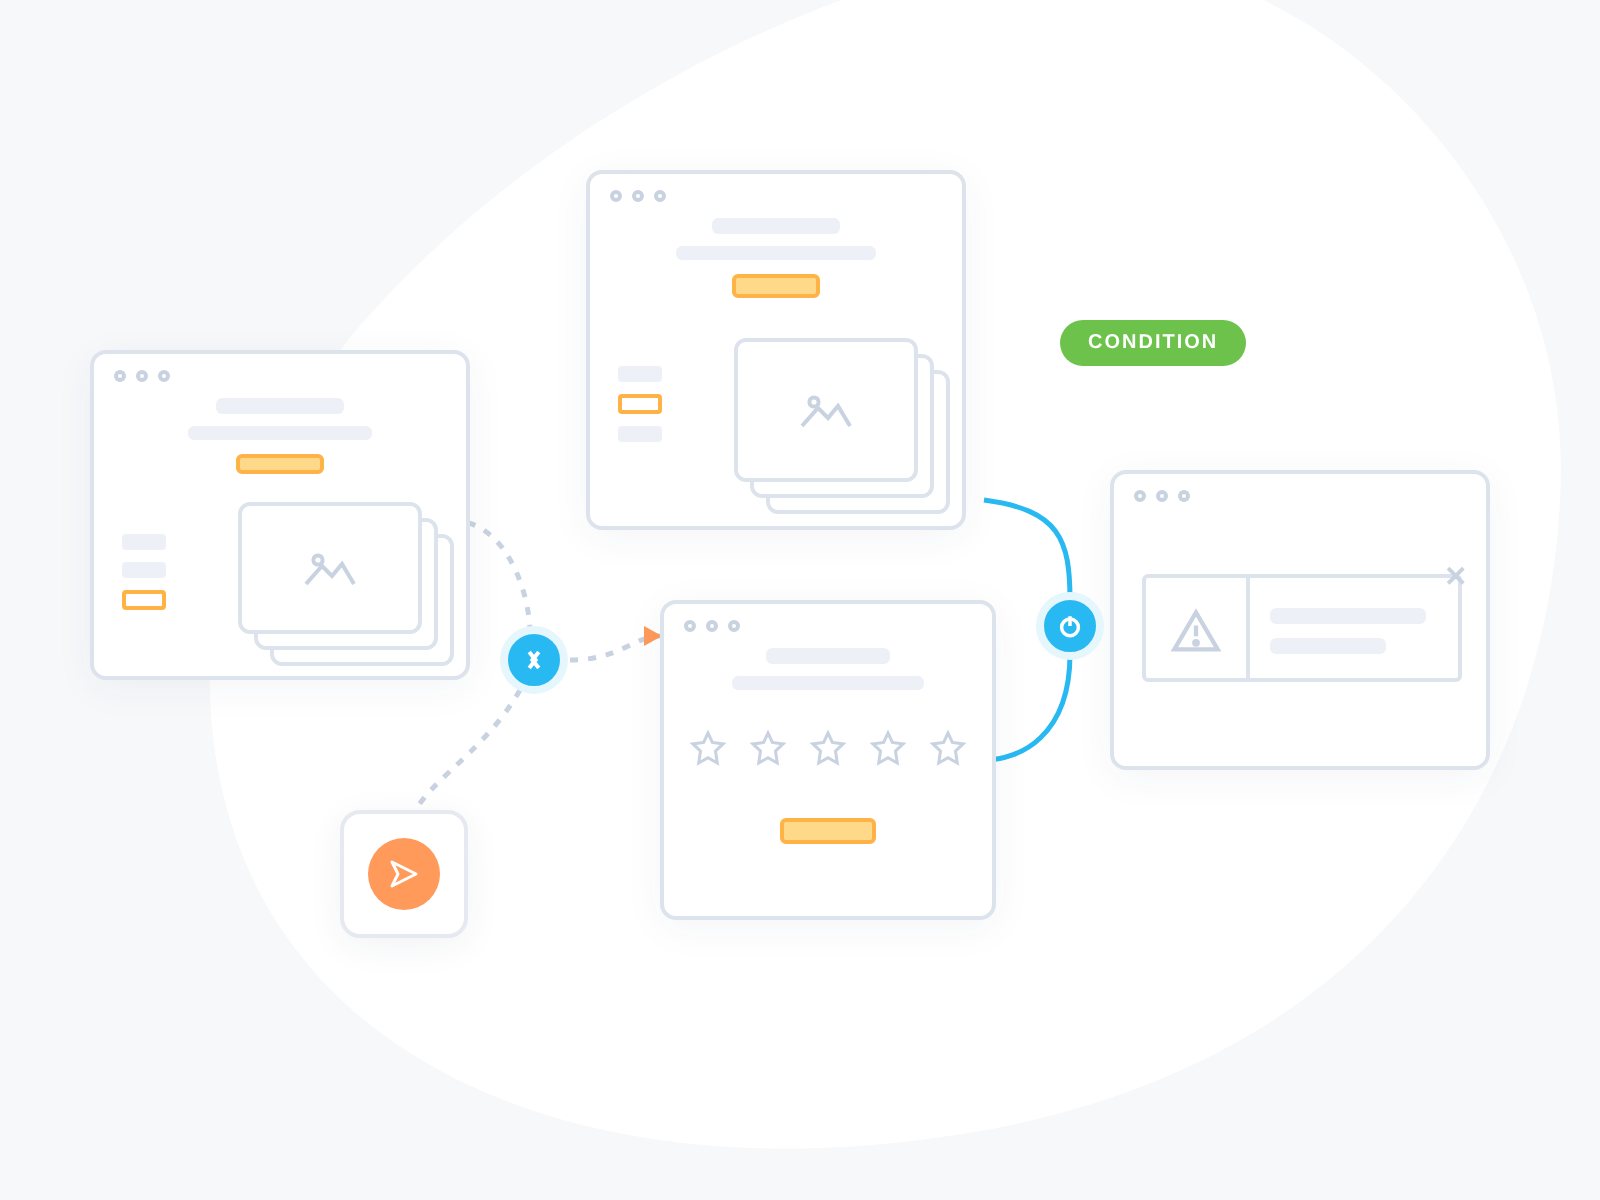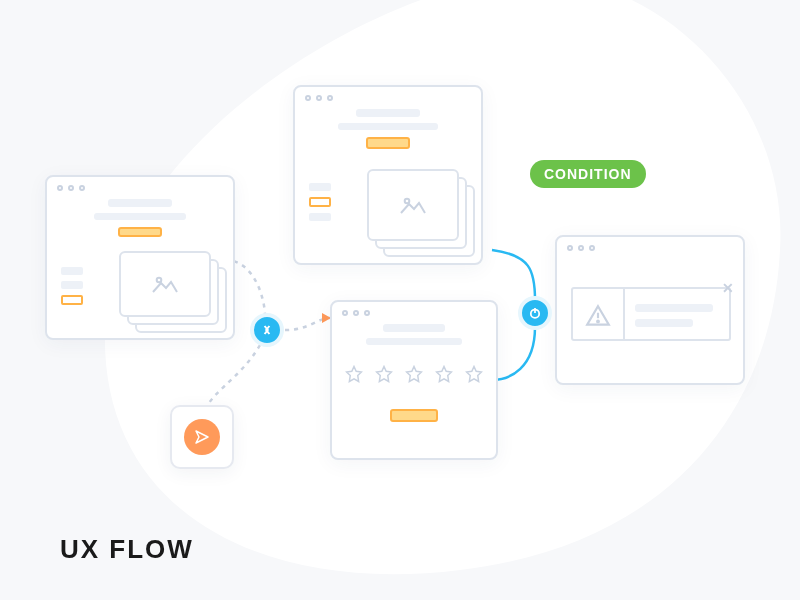--- a/index.html
+++ b/index.html
@@ -22,21 +22,21 @@
   .mountain { width: 28px; height: 20px; }
   .side-opt { position:absolute; width:22px; height:8px; border-radius:2px; background:#edf1f7; }
   .side-opt.sel { background:#fff; border:2px solid #ffb246; }
   .star-row { display:flex; gap:12px; justify-content:center; }
   .star { width:18px; height:18px; fill:none; stroke:#c9d2e0; stroke-width:2; }
   .title { position:absolute; left:60px; bottom:35px; font-weight:800; font-size:26px; letter-spacing:2px; color:#1a1a1a; }
   .node { position:absolute; width:34px; height:34px; border-radius:50%; background:#29b9f2; border:4px solid #e6f6fd; display:flex; align-items:center; justify-content:center; }
   .node svg { stroke:#fff; fill:none; stroke-width:2.5; }
   .send-card { position:absolute; width:64px; height:64px; background:#fff; border:2px solid #e6e9f0; border-radius:10px; display:flex; align-items:center; justify-content:center; box-shadow:0 4px 18px rgba(30,50,90,.06); }
   .send-btn { width:36px; height:36px; border-radius:50%; background:#ff9a5a; display:flex; align-items:center; justify-content:center; }
-  .pill { position:absolute; background:#6cc24a; color:#fff; font-size:14px; font-weight:700; letter-spacing:1px; padding:6px 14px; border-radius:14px; }
+  .pill { position:absolute; background:#6cc24a; color:#fff; font-size:10px; font-weight:700; letter-spacing:1px; padding:6px 14px; border-radius:14px; }
   .alert-box { position:absolute; background:#fff; border:2px solid #dde3ec; border-radius:3px; }
   .alert-box .divider { position:absolute; left:50px; top:0; bottom:0; width:2px; background:#dde3ec; }
   .alert-box .x { position:absolute; right:-9px; top:-9px; width:16px; height:16px; font-size:14px; color:#c9d2e0; font-weight:700; }
   .arrow-path { fill:none; stroke:#29b9f2; stroke-width:2.5; }
   .arrow-path.dash { stroke:#c9d2e0; stroke-dasharray:4 5; }
   .arrow-head { fill:#ff9a5a; }
 </style>
 </head>
 <body>
 
@@ -179,14 +179,13 @@
   </div>
 
   <div class="send-card" style="left:170px; top:405px;">
     <div class="send-btn">
       <svg viewBox="0 0 24 24" width="18" height="18">
           <path d="M4 20 L20 12 L4 4 L8 12 Z" fill="none" stroke="#fff" stroke-width="2" stroke-linejoin="round"></path>
         </svg>
     </div>
   </div>
 
-  <div class="title">UX FLOW</div>
 </div>
 
 </body></html>

